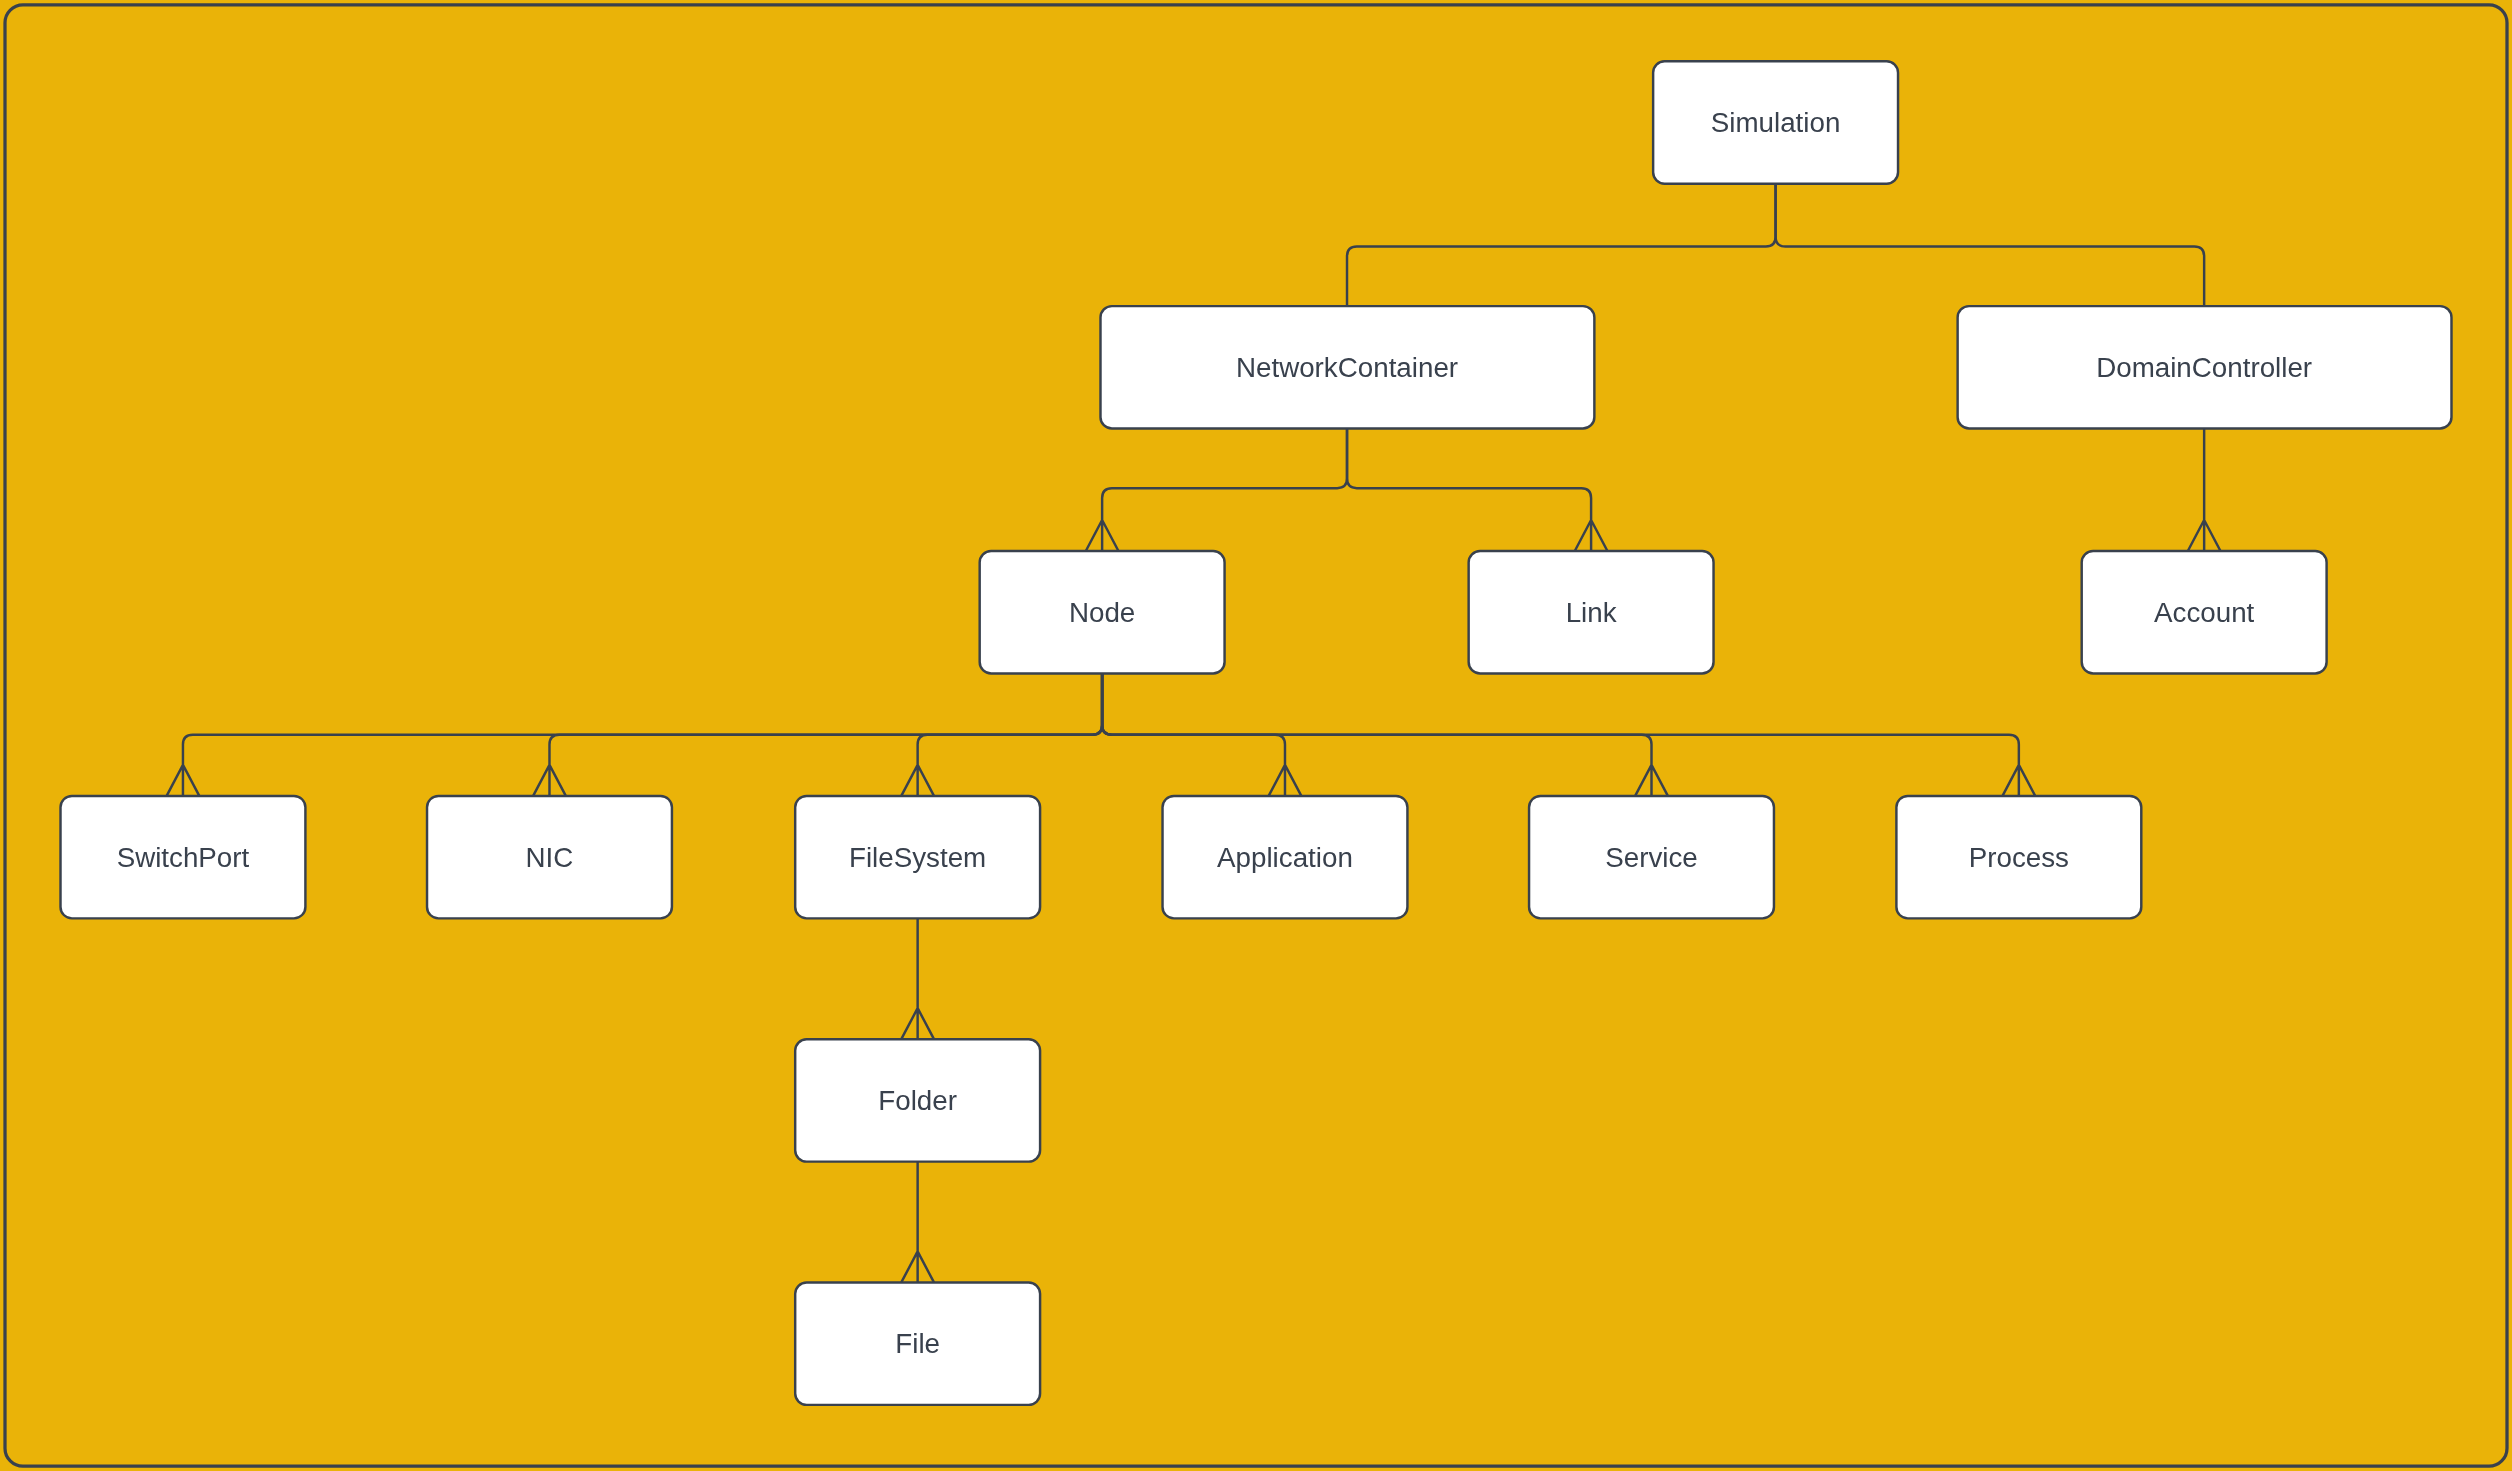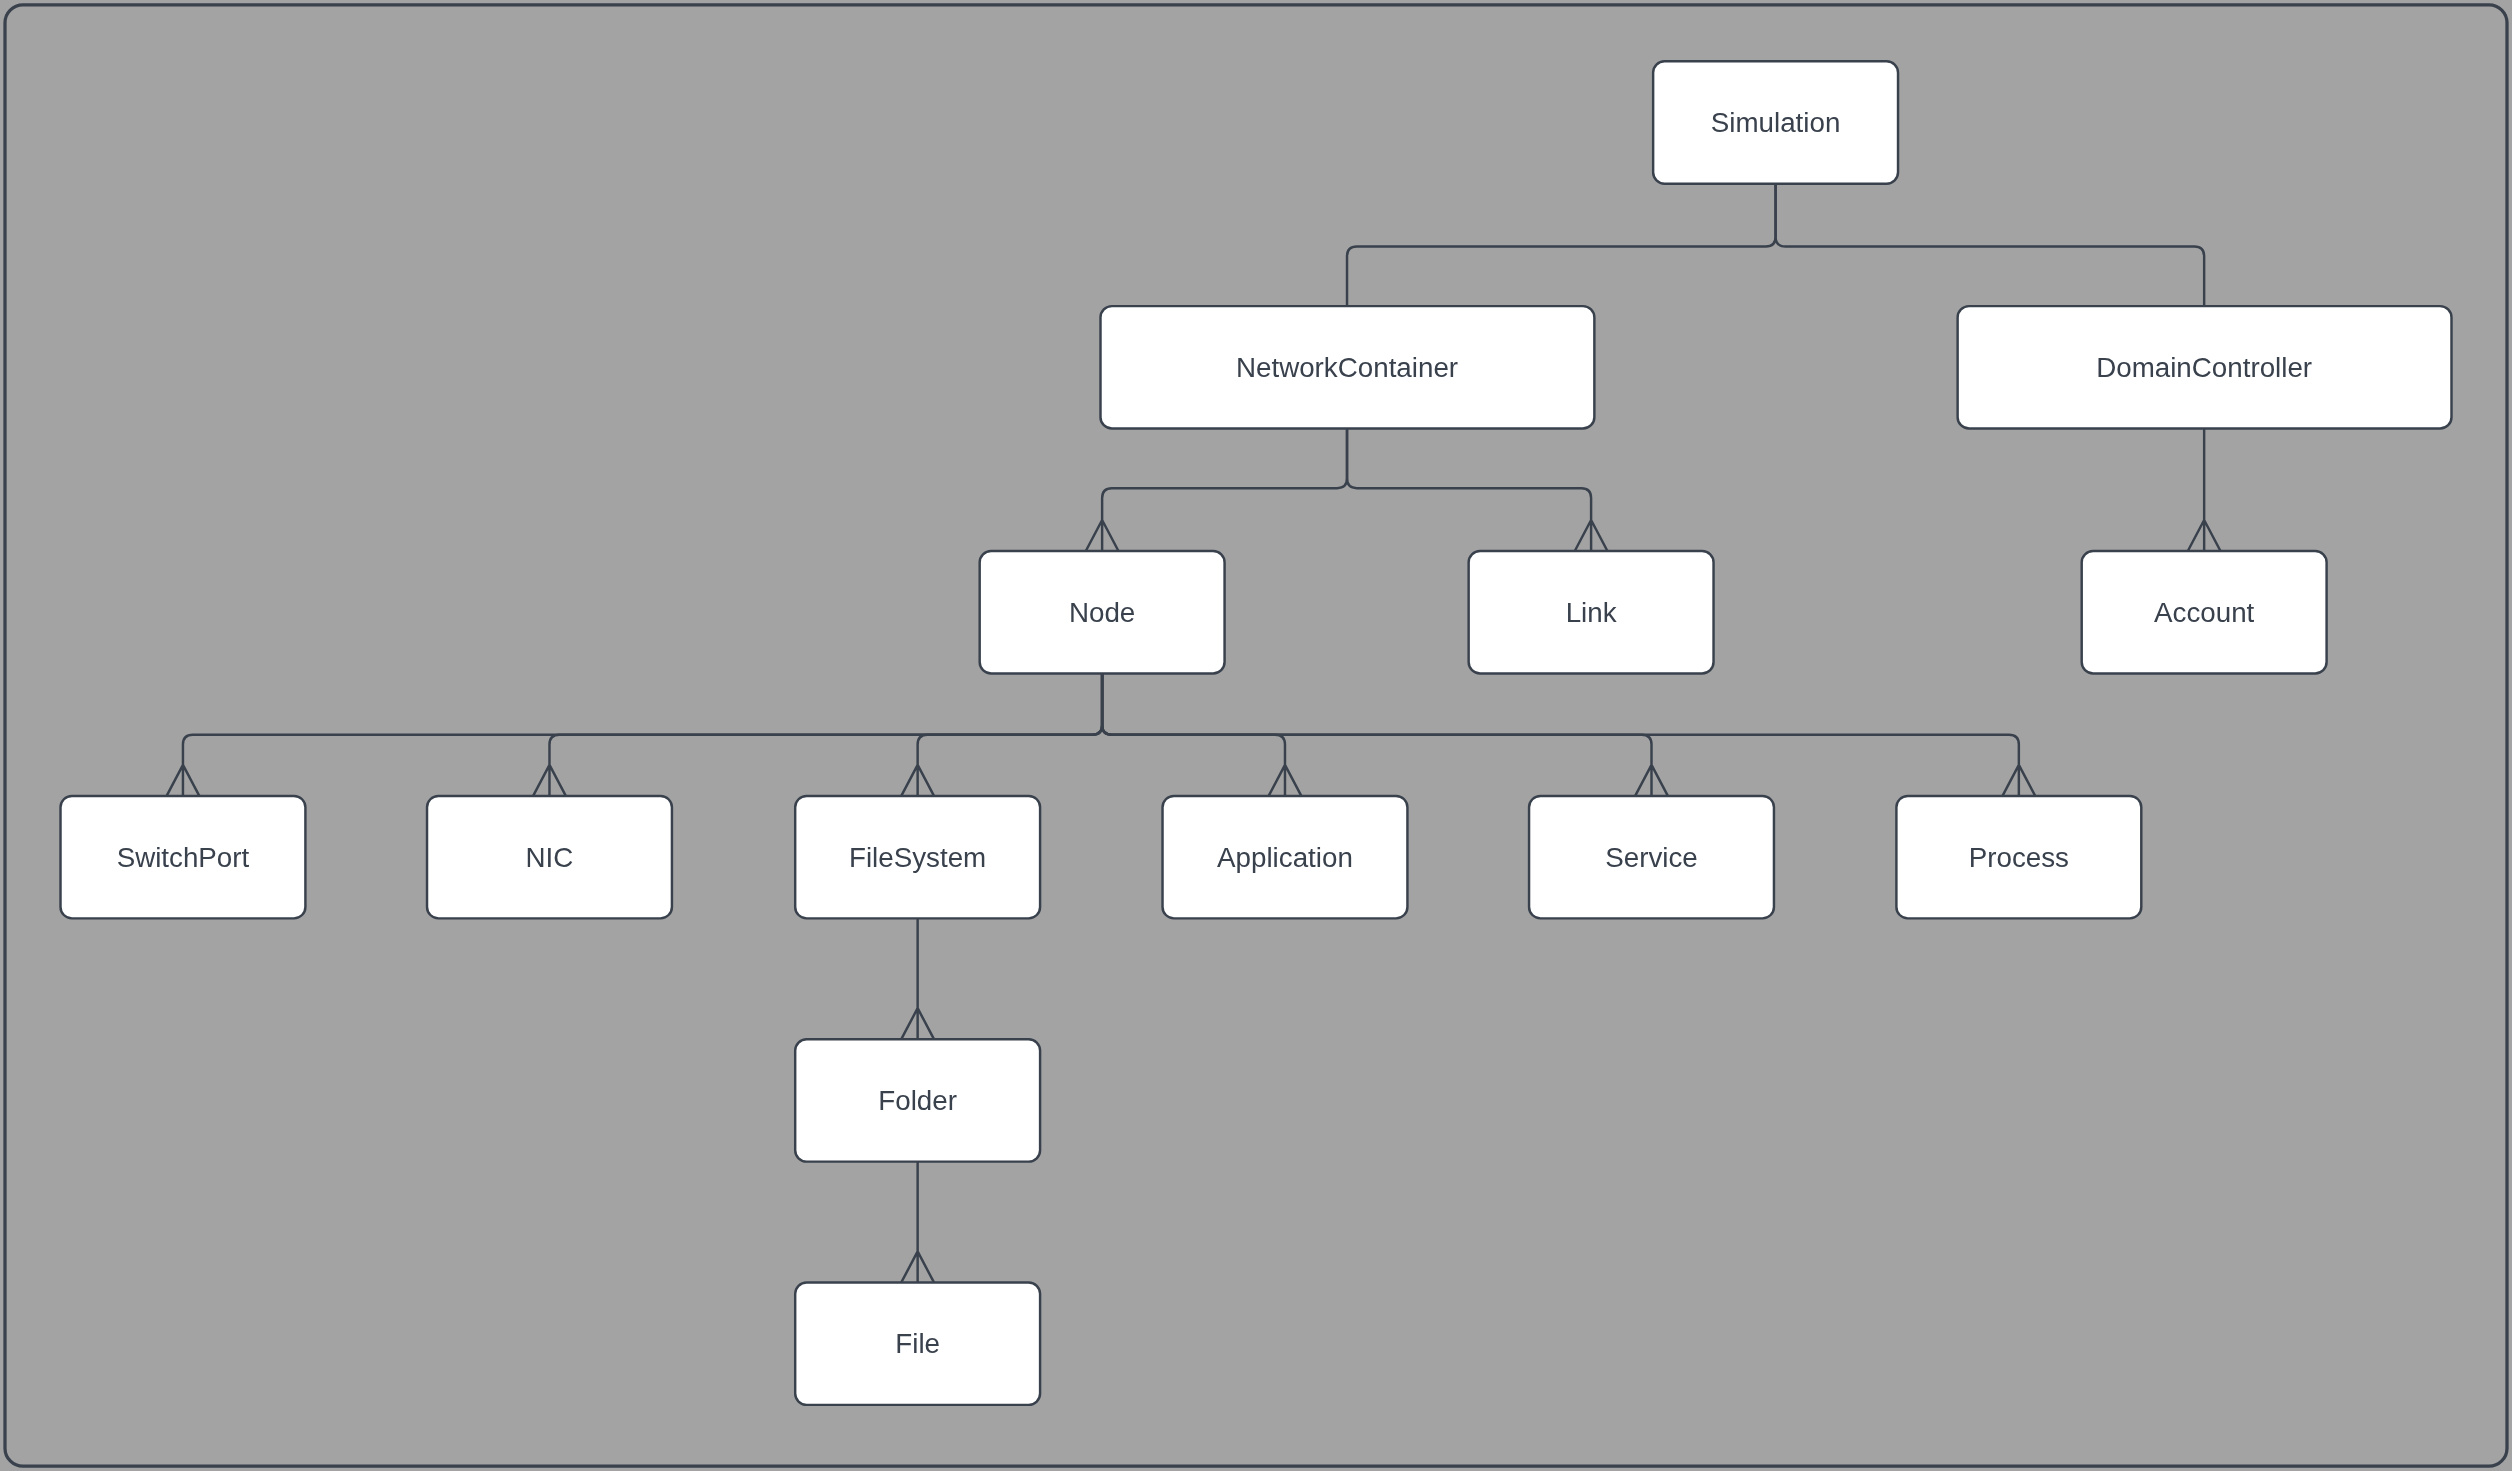--- a/index.html
+++ b/index.html
@@ -4,21 +4,21 @@
 <style>
   html, body {
     margin: 0;
     padding: 0;
     background: #ffffff;
   }
   .canvas {
     position: relative;
     width: 2512px;
     height: 1471px;
-    background: #a3a3a3;
+    background: #eab308;
     font-family: "Liberation Sans", sans-serif;
   }
   svg.diagram {
     position: absolute;
     inset: 0;
     display: block;
   }
   .node-box {
     fill: #ffffff;
     stroke: #39414d;

